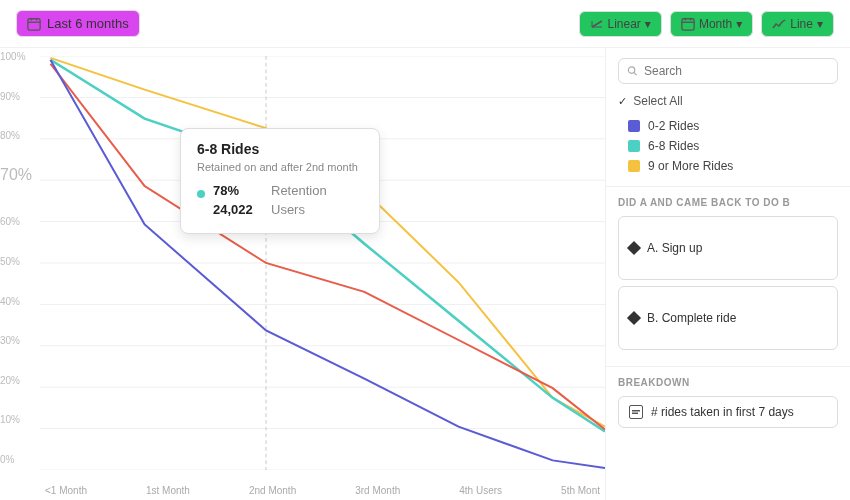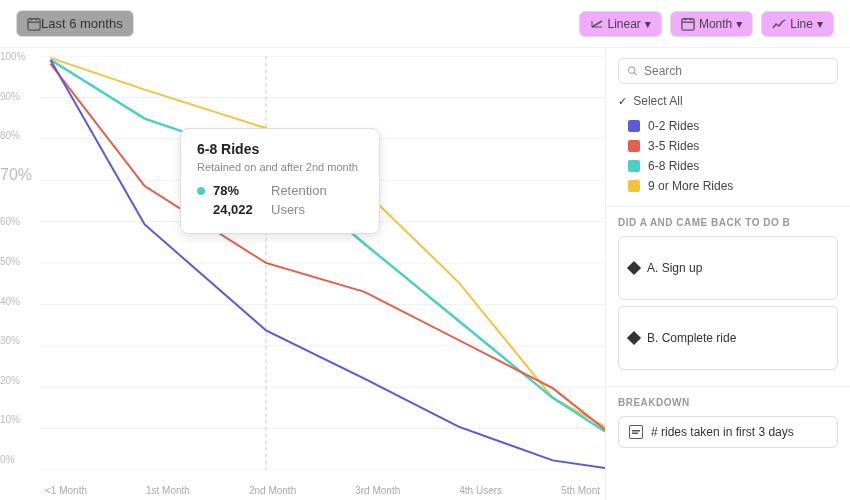--- a/index.html
+++ b/index.html
@@ -16,43 +16,44 @@
       display: flex;
       align-items: center;
       justify-content: space-between;
       padding: 10px 16px;
       border-bottom: 1px solid #f0f0f0;
       flex-shrink: 0;
     }
     .date-filter-btn {
       display: flex;
       align-items: center;
+      gap: 6px;
       border: 1px solid #ddd;
       border-radius: 6px;
       padding: 5px 10px;
       font-size: 13px;
       color: #333;
-      background: #a3a3a3;
+      background: #d946ef;
       cursor: pointer;
     }
     .date-filter-btn svg { width: 14px; height: 14px; }
     .top-right-controls {
       display: flex;
       gap: 8px;
     }
     .control-btn {
       display: flex;
       align-items: center;
       gap: 4px;
       border: 1px solid #ddd;
       border-radius: 6px;
       padding: 5px 10px;
       font-size: 12px;
       color: #444;
-      background: #f0abfc;
+      background: #22c55e;
       cursor: pointer;
     }
     .main-content {
       display: flex;
       flex: 1;
       overflow: hidden;
     }
     .chart-area {
       flex: 1;
       position: relative;
@@ -188,21 +189,21 @@
       color: #222;
       margin-bottom: 4px;
     }
     .tooltip-subtitle {
       font-size: 11px;
       color: #888;
       margin-bottom: 10px;
     }
     .tooltip-row {
       display: flex;
-      align-items: center;
+      align-items: flex-end;
       gap: 8px;
       font-size: 13px;
       margin-bottom: 4px;
     }
     .tooltip-value {
       font-weight: 600;
       color: #222;
       min-width: 50px;
     }
     .tooltip-label {
@@ -350,24 +351,20 @@
       </div>
       <div class="select-all">
         <span class="checkmark">✓</span>
         <span>Select All</span>
       </div>
       <div class="legend-item">
         <div class="legend-color-box" style="background:#5b5bd6;"></div>
         <span>0-2 Rides</span>
       </div>
       <div class="legend-item">
-        <div class="legend-color-box" style="background:#e85c4a;"></div>
-        <span>3-5 Rides</span>
-      </div>
-      <div class="legend-item">
         <div class="legend-color-box" style="background:#4dd0c4;"></div>
         <span>6-8 Rides</span>
       </div>
       <div class="legend-item">
         <div class="legend-color-box" style="background:#f5c240;"></div>
         <span>9 or More Rides</span>
       </div>
     </div>
 
     <div class="actions-section">
@@ -384,17 +381,17 @@
 
     <div class="breakdown-section">
       <div class="section-label">BREAKDOWN</div>
       <button class="breakdown-btn">
         <div class="breakdown-icon">
           <svg width="10" height="10" viewBox="0 0 10 10">
             <rect x="1" y="3" width="8" height="1.5" fill="#555"></rect>
             <rect x="1" y="5.5" width="6" height="1.5" fill="#555"></rect>
           </svg>
         </div>
-        <span># rides taken in first 3 days</span>
+        <span># rides taken in first 7 days</span>
       </button>
     </div>
   </div>
 </div>
 
 </body></html>

